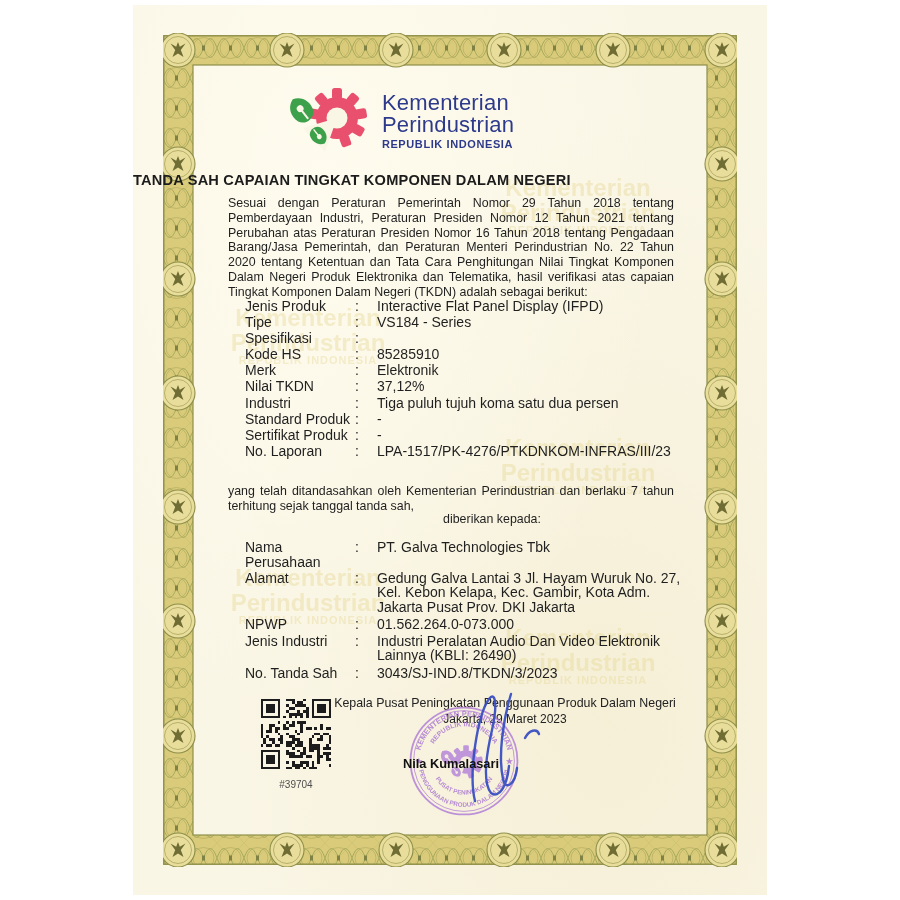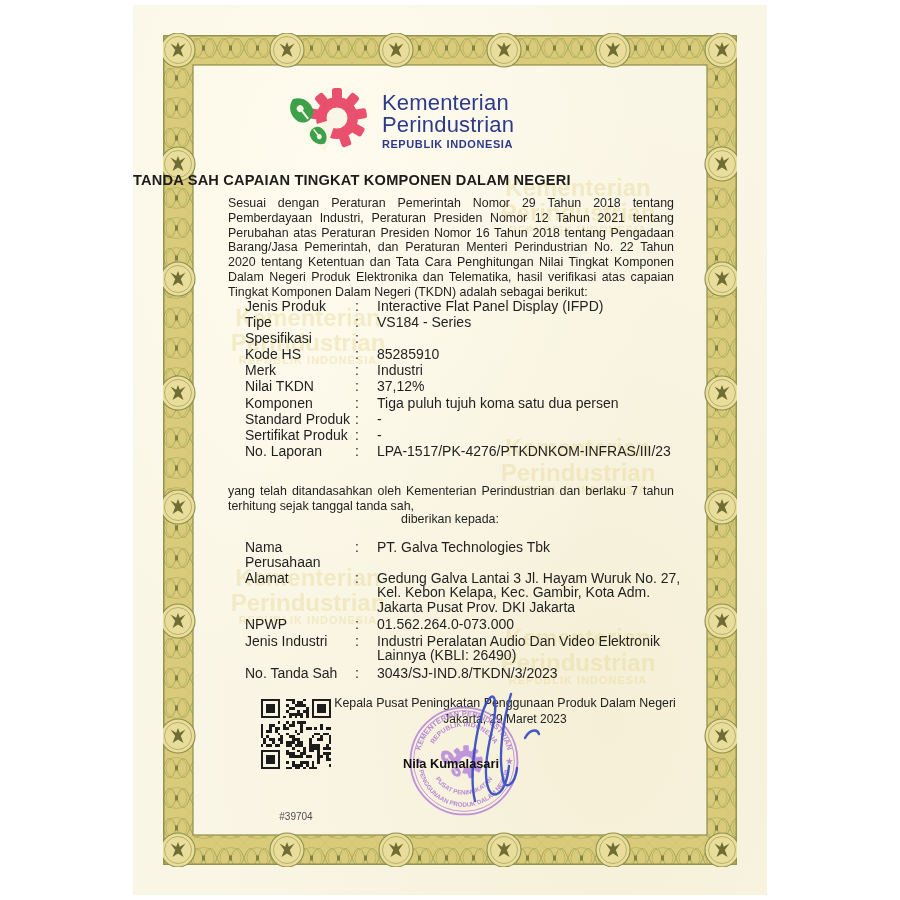--- a/index.html
+++ b/index.html
@@ -40,33 +40,33 @@
   .fields-product{top:294px;}
   .fields-company{top:535px;}
   .frow{display:grid;grid-template-columns:110px 22px 1fr;margin-bottom:1.5px;}
   .frow .colon{text-align:left;}
   .validity{
     position:absolute;left:95px;top:479px;width:446px;
     font-size:12.4px;line-height:15px;text-align:justify;color:#1f1f1f;
   }
   .kepada{
     position:absolute;left:0;top:507px;width:634px;text-align:center;
-    font-size:12.4px;color:#1f1f1f;
+    font-size:12.4px;color:#1f1f1f;padding-left:42px;
   }
   .sig-date{position:absolute;left:172px;top:707px;width:400px;text-align:center;font-size:12px;}
   .sig-title{position:absolute;left:172px;top:691px;width:400px;text-align:center;font-size:12.4px;}
   .sig-name{
     position:absolute;left:270px;top:751px;width:200px;text-align:left;
     font-size:12.8px;font-weight:bold;color:#111;z-index:6;
   }
   .qr-wrap{position:absolute;left:122px;top:688px;width:82px;height:82px;}
   .qr-wrap svg{width:82px;height:82px;display:block;}
   .qr-label{
     position:absolute;left:122px;top:774px;width:82px;text-align:center;
-    font-size:10px;color:#4d4d4d;margin-top:32px;
+    font-size:10px;color:#4d4d4d;
   }
   .stamp{position:absolute;left:275px;top:700px;width:112px;height:112px;opacity:.82;z-index:4;}
   .autograph{position:absolute;left:312px;top:681px;width:100px;height:126px;z-index:5;}
 </style>
 </head>
 <body>
 
 <div class="paper">
 
   <div class="wm" style="left:60px;top:300px;width:230px;">
@@ -198,29 +198,29 @@
         <span class="colon">:</span>
       </div>
     <div class="frow">
         <span>Kode HS</span>
         <span class="colon">:</span>
         <span>85285910</span>
       </div>
     <div class="frow">
         <span>Merk</span>
         <span class="colon">:</span>
+        <span>Elektronik</span>
+      </div>
+    <div class="frow">
+        <span>Nilai TKDN</span>
+        <span class="colon">:</span>
+        <span>37,12%</span>
+      </div>
+    <div class="frow">
         <span>Industri</span>
-      </div>
-    <div class="frow">
-        <span>Nilai TKDN</span>
-        <span class="colon">:</span>
-        <span>37,12%</span>
-      </div>
-    <div class="frow">
-        <span>Komponen</span>
         <span class="colon">:</span>
         <span>Tiga puluh tujuh koma satu dua persen</span>
       </div>
     <div class="frow">
         <span>Standard Produk</span>
         <span class="colon">:</span>
         <span>-</span>
       </div>
     <div class="frow">
         <span>Sertifikat Produk</span>

